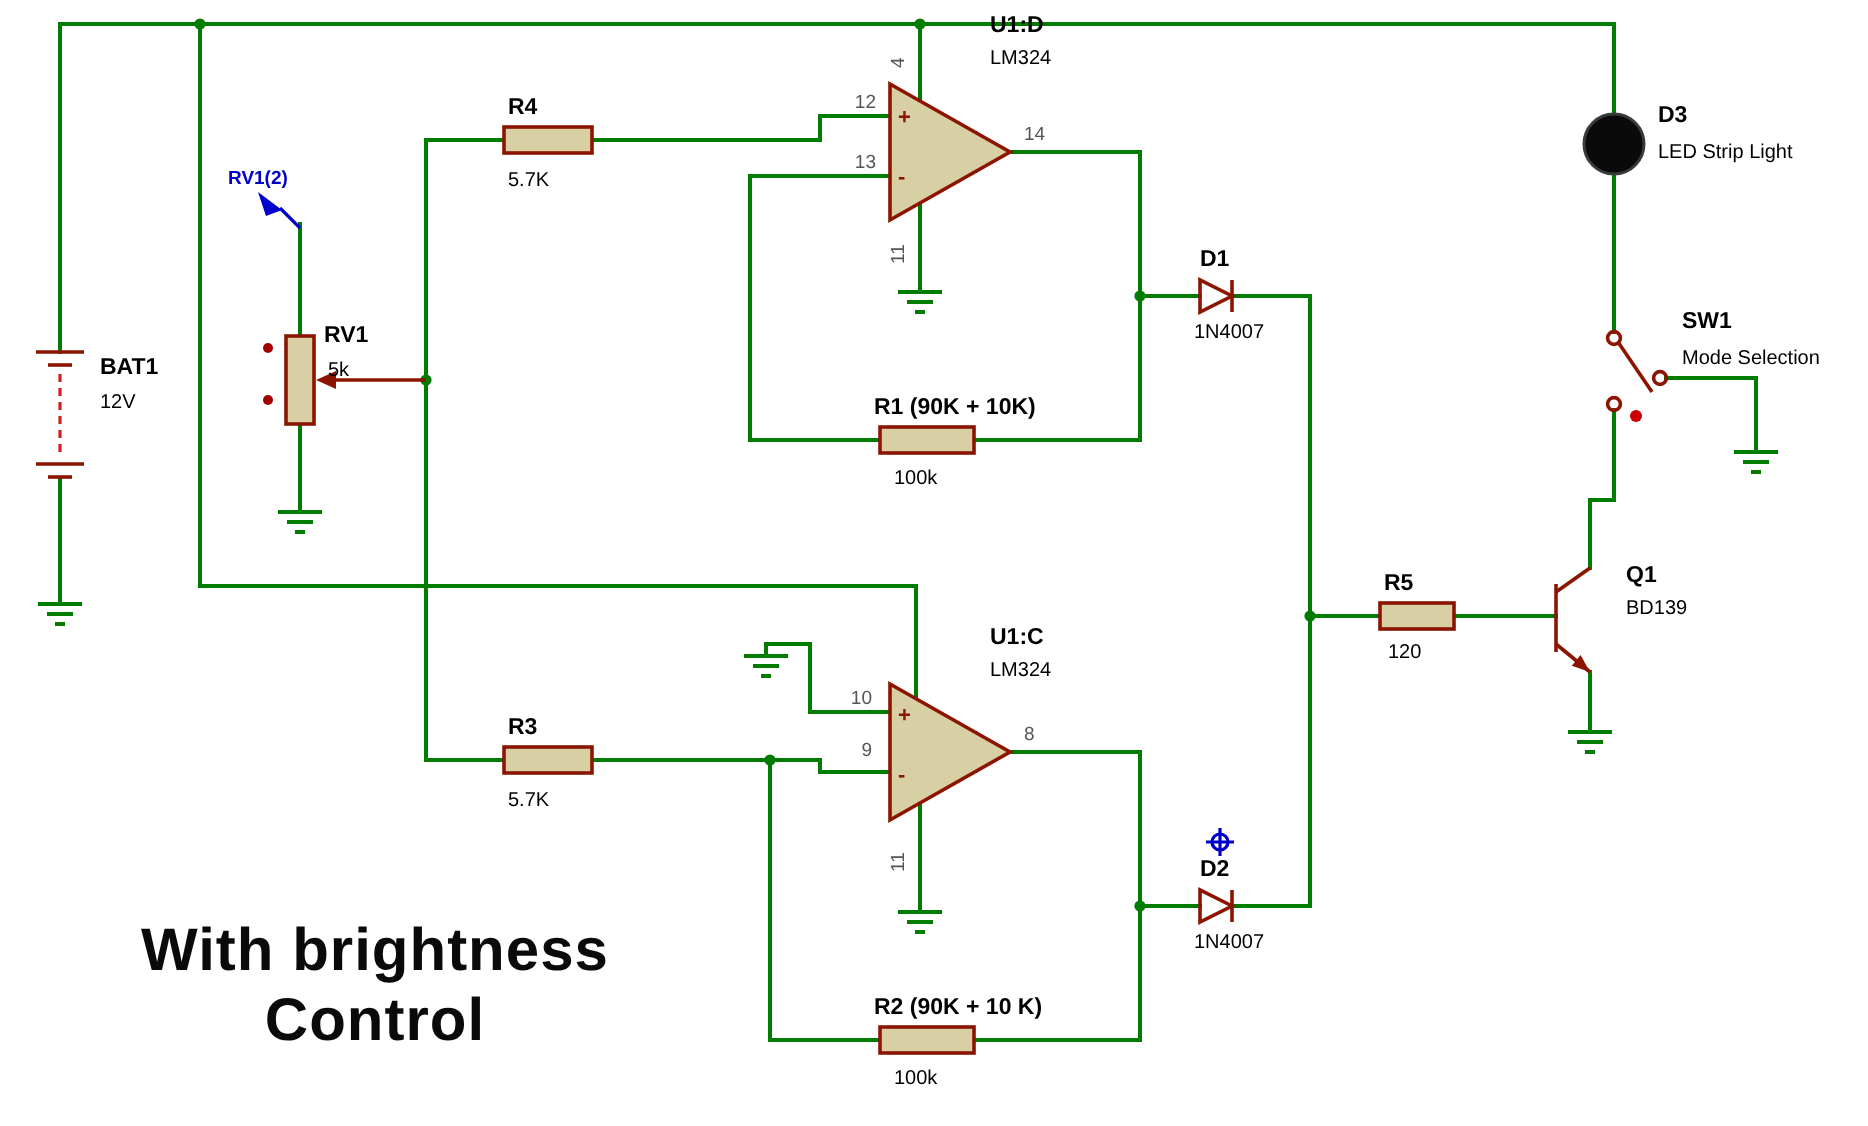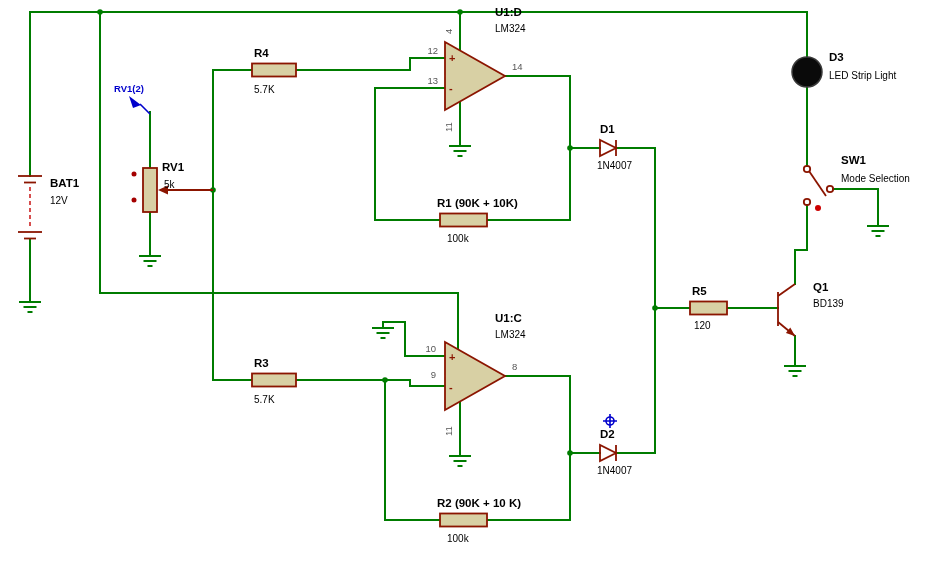--- a/index.html
+++ b/index.html
@@ -208,13 +208,17 @@
     <path class="sym" d="M778,292 V326" stroke-width="3"></path>
     <path class="sym" d="M795,284 L778,296"></path>
     <path class="sym" d="M778,322 L795,336"></path>
     <polygon class="symsolid" points="795,336 785.9,332.9 790.3,327.5"></polygon>
     <text class="t-ref" x="813" y="291">Q1</text>
     <text class="t-val" x="813" y="307">BD139</text>
   </g>
 
 </svg>
 
+<div class="caption">
+  <div>With brightness</div>
+  <div>Control</div>
 </div>
+</div>
 
 </body></html>

